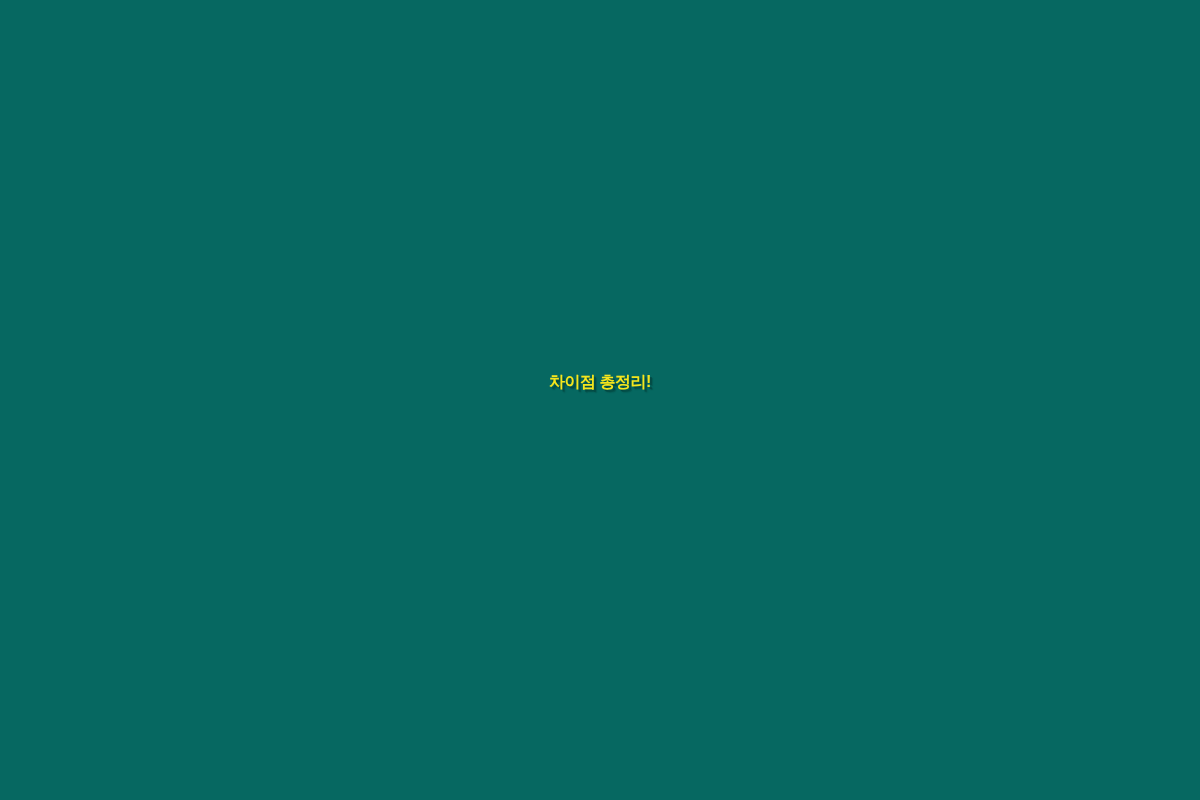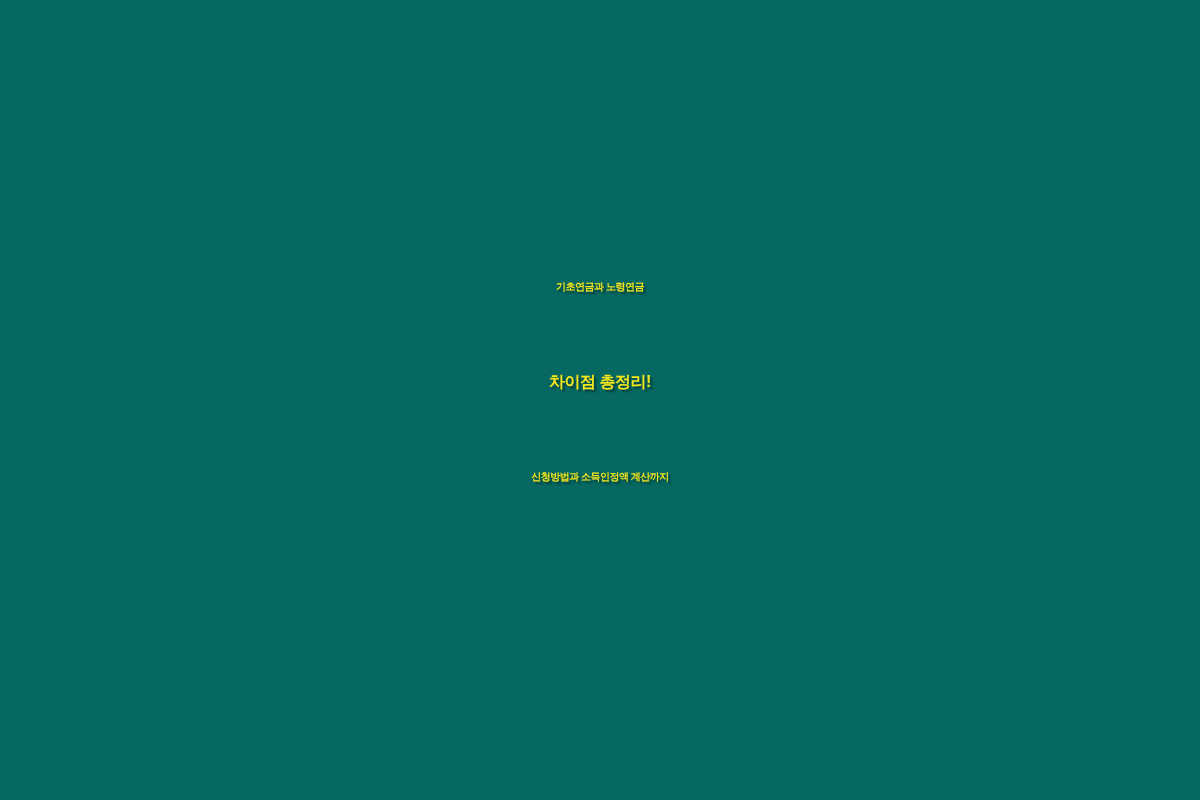--- a/index.html
+++ b/index.html
@@ -55,20 +55,18 @@
   .title-line--three { font-size: 84px; }
 
 </style>
 </head>
 <body>
 
 <div id="thumbnail-canvas" style="background-color: rgb(6, 104, 97);">
 
   <div id="title-block">
 
-    <span class="title-line title-line--one" style="color: rgb(245, 229, 28); font-size: 10px;">기초연금과 노령연금</span>
 
     <span class="title-line title-line--two" style="color: rgb(245, 229, 28); font-size: 16px;">차이점 총정리!</span>
 
-    <span class="title-line title-line--three" style="color: rgb(245, 229, 28); font-size: 10px;">신청방법과 소득인정액 계산까지</span>
 
   </div>
 </div>
 
 </body></html>

